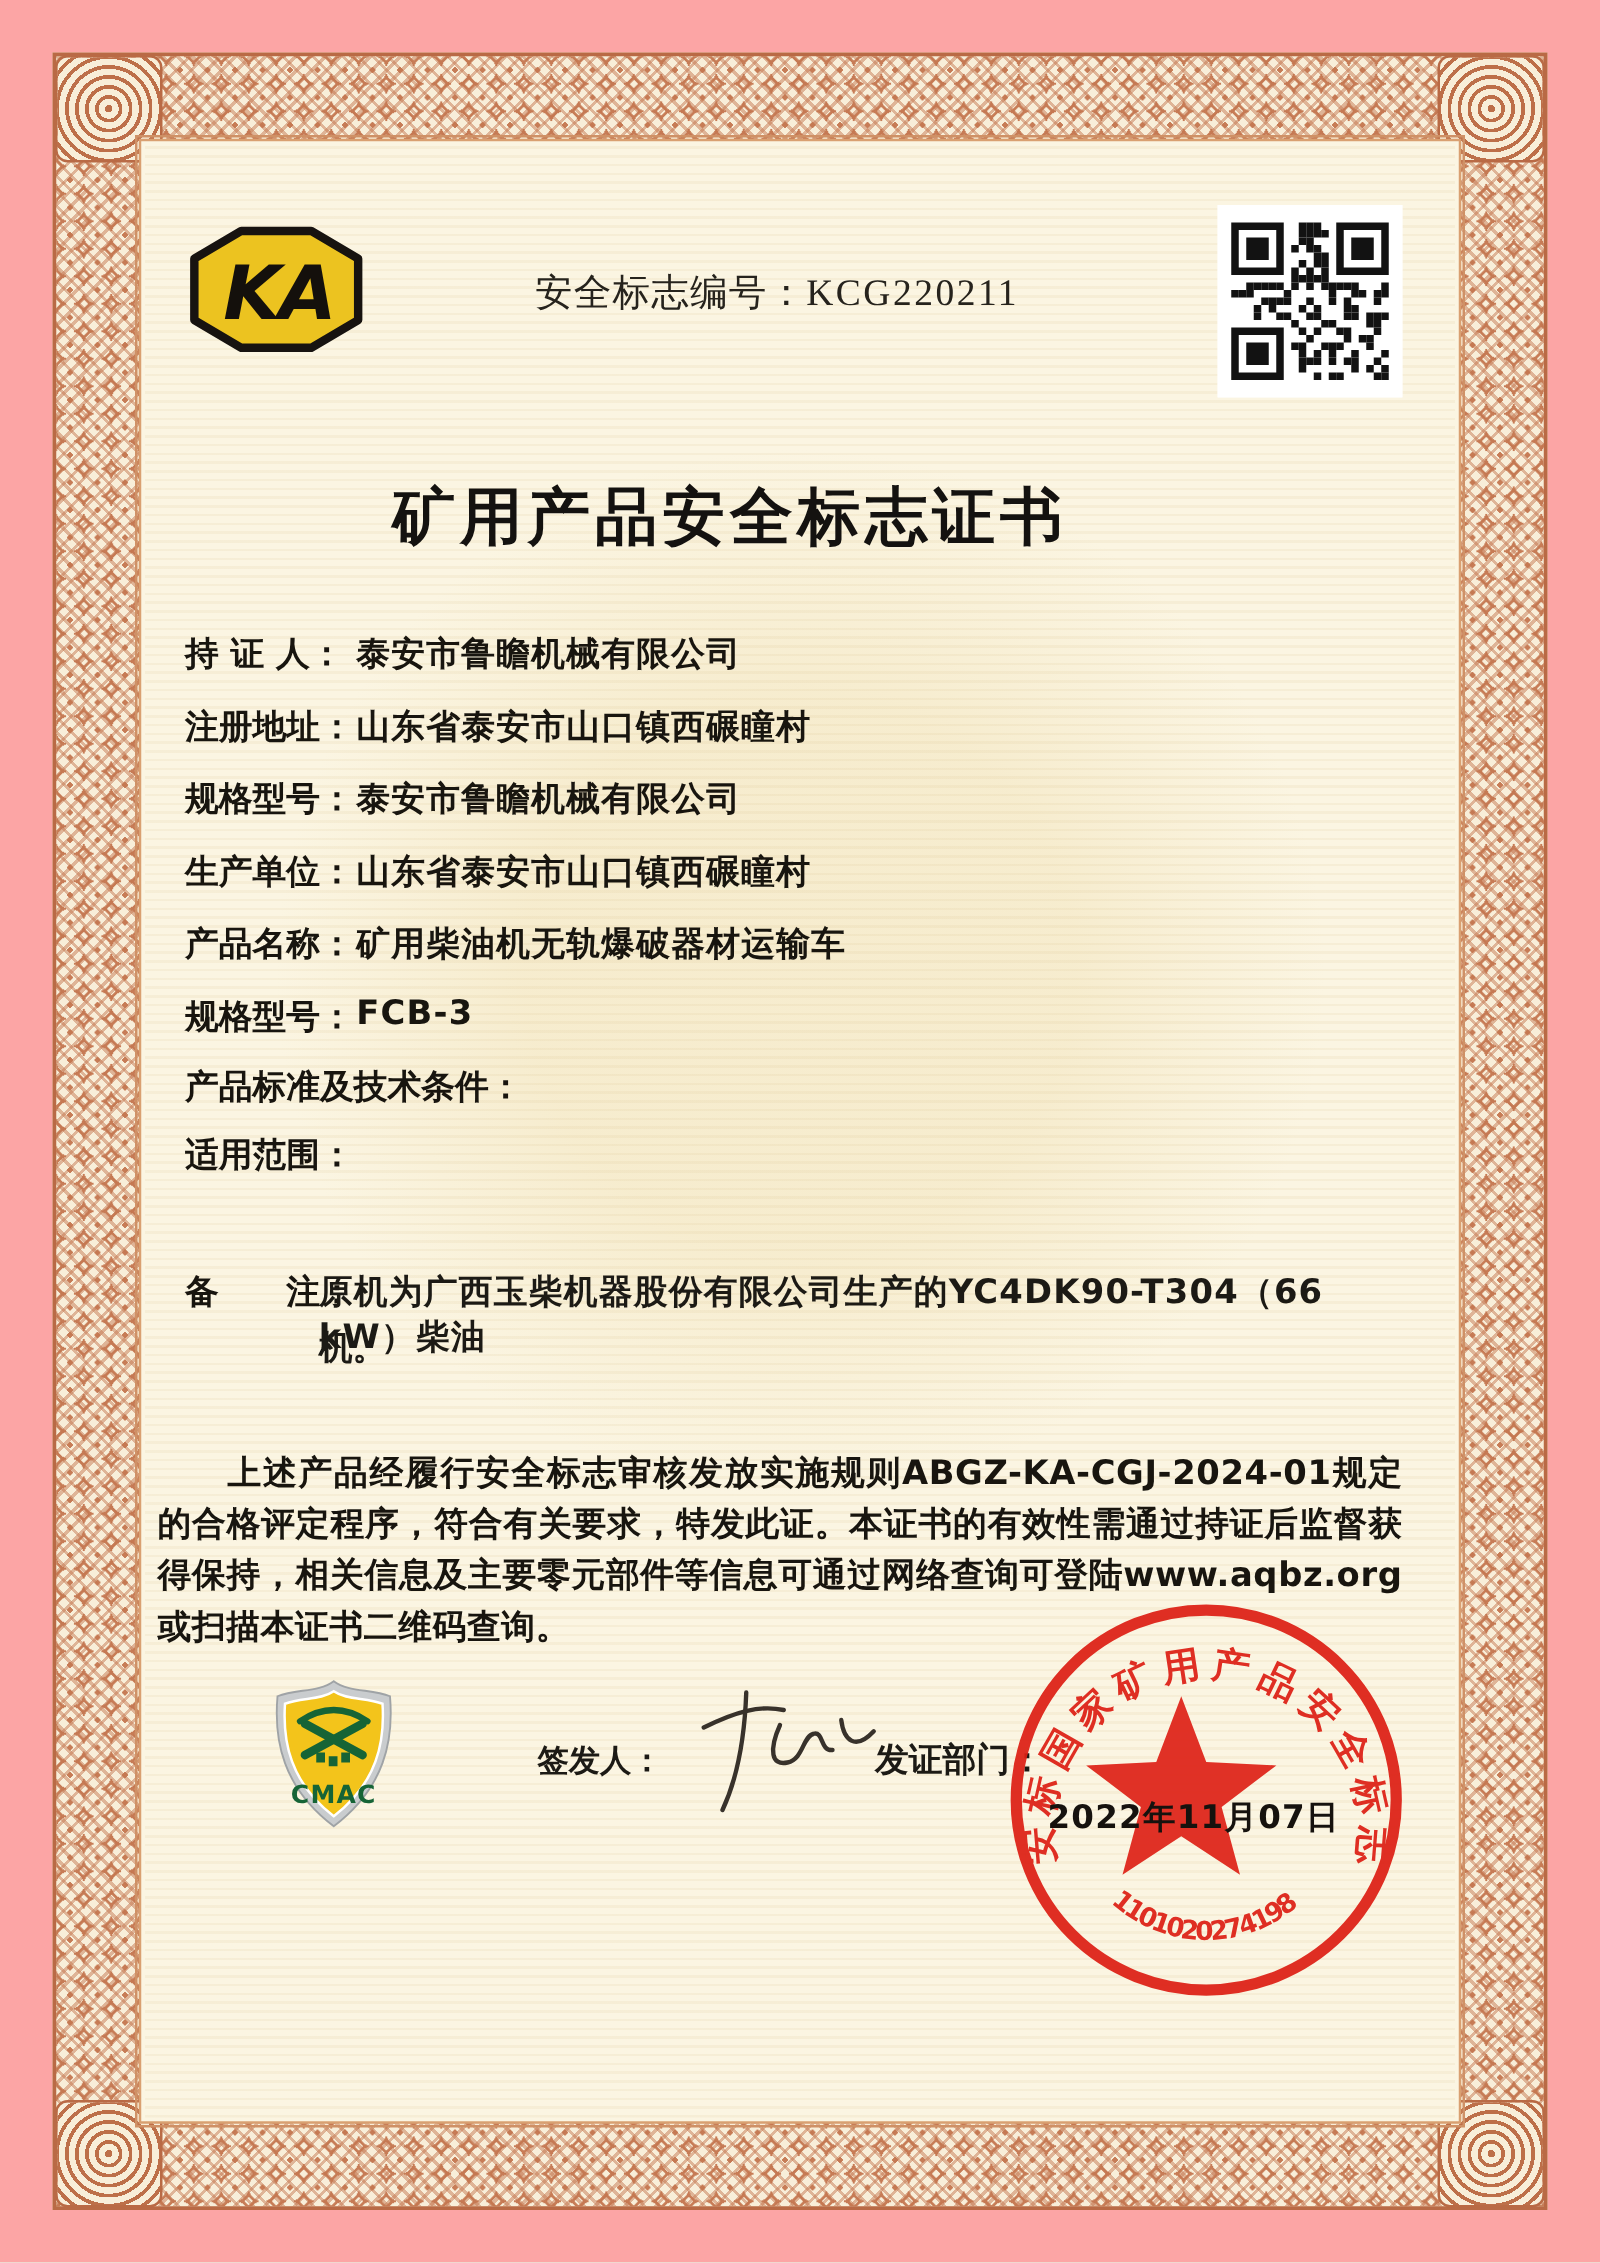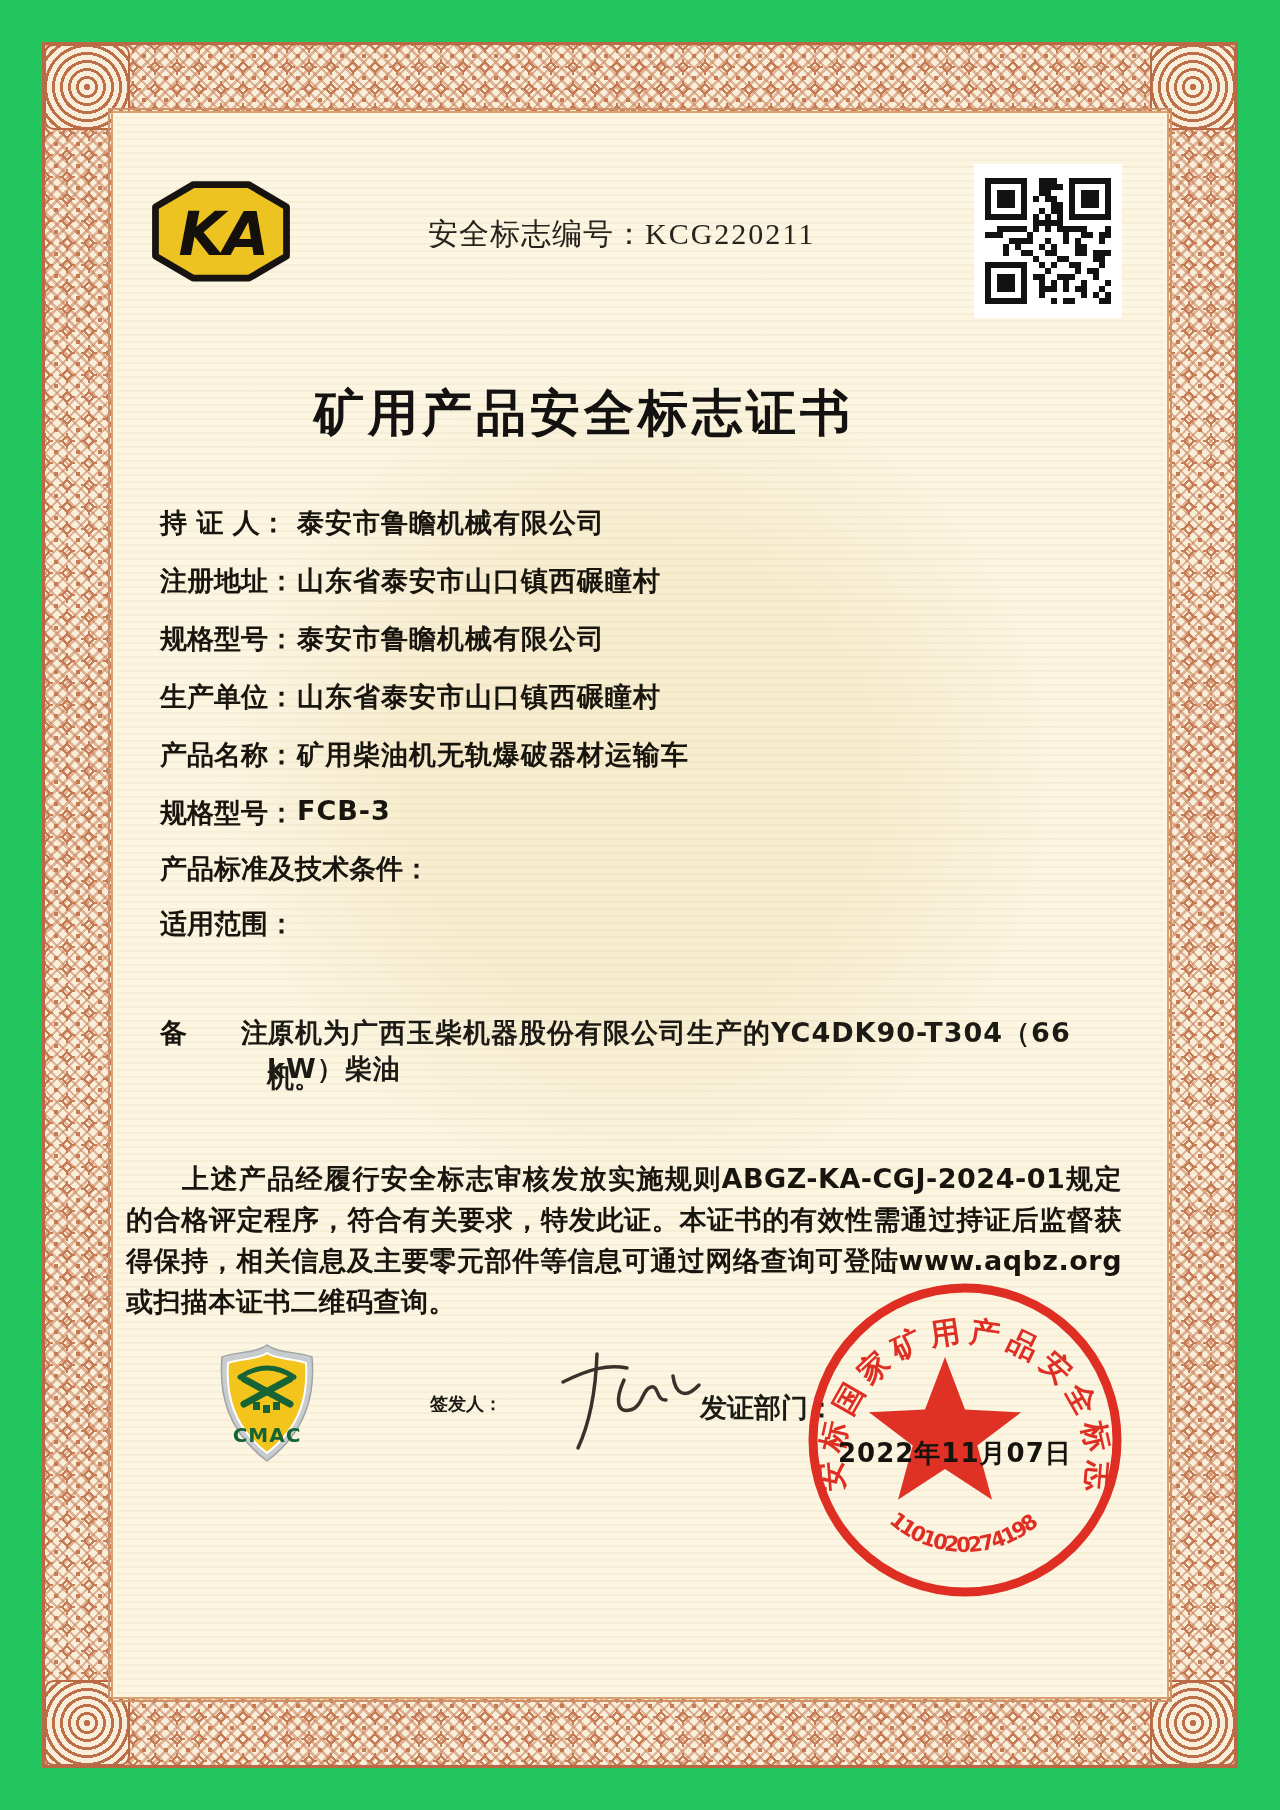--- a/index.html
+++ b/index.html
@@ -1,18 +1,18 @@
 <!DOCTYPE html>
 <html><head>
 <meta charset="utf-8">
 <style>
   html,body{margin:0;padding:0;background:#e9e6dd;}
   .page{
     position:relative;width:1280px;height:1810px;margin:0 auto;
-    background:#22c55e;overflow:hidden;
+    background:#fca5a5;overflow:hidden;
     font-family:"DejaVu Sans","Liberation Sans",sans-serif;
     color:#1c1a15;
   }
   
   .lace-band{
     position:absolute;inset:42px;
     border:3px solid #b96a45;
     background:
       repeating-radial-gradient(circle at 11px 11px, rgba(196,118,79,.95) 0 2.2px, rgba(0,0,0,0) 2.2px 11px),
       repeating-linear-gradient(45deg, rgba(198,123,85,.50) 0 2.5px, rgba(0,0,0,0) 2.5px 8.5px),
@@ -42,37 +42,37 @@
     font-family:"Liberation Serif","DejaVu Serif",serif;letter-spacing:1px;}
   .cert-no .val{font-family:"Liberation Serif","DejaVu Serif",serif;letter-spacing:2px;}
   .qr{position:absolute;left:974px;top:164px;width:148px;height:154px;background:#fff;
       display:flex;align-items:center;justify-content:center;}
   
   .title{
     position:absolute;left:112px;top:380px;width:880px;text-align:center;
     font-size:50px;font-weight:900;letter-spacing:4px;color:#141210;margin-left:32px;
   }
   
-  .row{position:absolute;left:0;width:1160px;height:40px;font-size:27px;margin-left:12px;}
+  .row{position:absolute;left:0;width:1160px;height:40px;font-size:27px;}
   .row .lab{position:absolute;left:148px;font-weight:700;color:#18150f;}
   .row .val{position:absolute;left:285px;font-weight:700;color:#18150f;letter-spacing:1px;}
   .row .val.std{left:425px;}
   .row .lab2{position:absolute;left:545px;font-weight:700;}
   .row .val2{position:absolute;left:723px;font-weight:700;letter-spacing:1px;}
   .remark-val{position:absolute;left:255px;top:0;width:870px;font-weight:700;letter-spacing:1px;}
   .remark-val2{position:absolute;left:255px;top:45px;font-weight:700;}
   
   .para{
     position:absolute;left:126px;top:1158px;width:996px;
     font-size:27px;line-height:41px;font-weight:700;color:#18150f;
     text-indent:56px;text-align:justify;letter-spacing:.5px;
   }
   
   .cmac{position:absolute;left:213px;top:1342px;width:108px;height:124px;}
-  .signer-label{position:absolute;left:430px;top:1392px;font-size:18px;font-weight:700;}
+  .signer-label{position:absolute;left:430px;top:1392px;font-size:25px;font-weight:700;}
   .signature{position:absolute;left:545px;top:1338px;width:178px;height:128px;}
   .issuer-label{position:absolute;left:700px;top:1390px;font-size:27px;font-weight:700;}
   .seal{position:absolute;left:795px;top:1270px;width:340px;height:340px;opacity:.93;}
   .seal-date{
     position:absolute;left:838px;top:1436px;font-size:26px;font-weight:600;
     color:#16120e;letter-spacing:1px;z-index:5;
   }
 </style>
 </head>
 <body>

